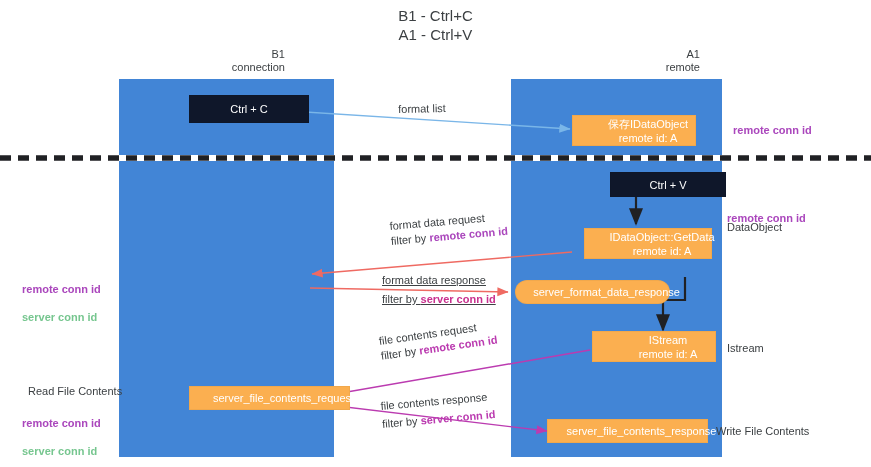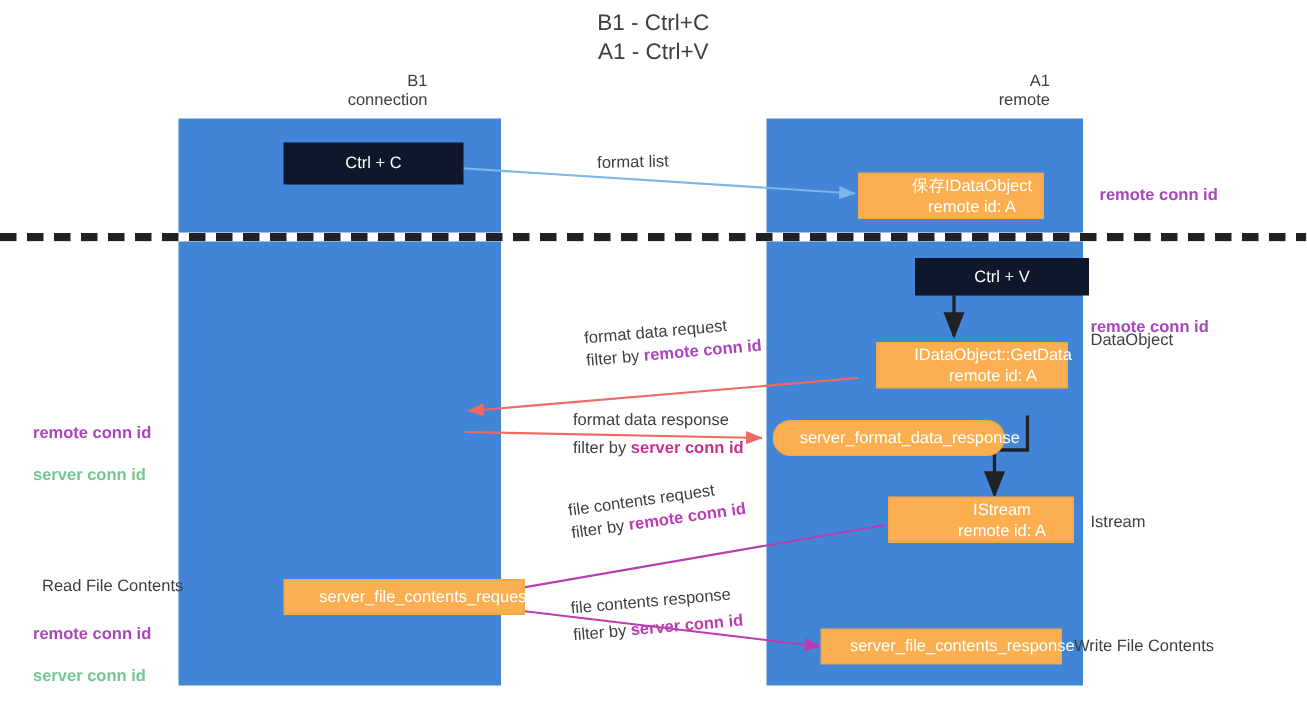--- a/index.html
+++ b/index.html
@@ -160,21 +160,21 @@
     <span>format list</span>
   </div>
 
   <div class="edge-label" style="left:389px;top:219px;transform:rotate(-5deg);">
     <div>format data request</div>
     <div>
       <span>filter by </span><span class="hl-purple">remote conn id</span>
     </div>
   </div>
 
-  <div class="edge-label" style="left:382px;top:273px;">
+  <div class="edge-label" style="left:382px;top:273px;text-decoration:underline;">
     <div>format data response</div>
     <div style="margin-top:4px;">
       <span>filter by </span><span class="hl-pink">server conn id</span>
     </div>
   </div>
 
   <div class="edge-label" style="left:378px;top:334px;transform:rotate(-8deg);">
     <div>file contents request</div>
     <div>
       <span>filter by </span><span class="hl-magenta">remote conn id</span>

